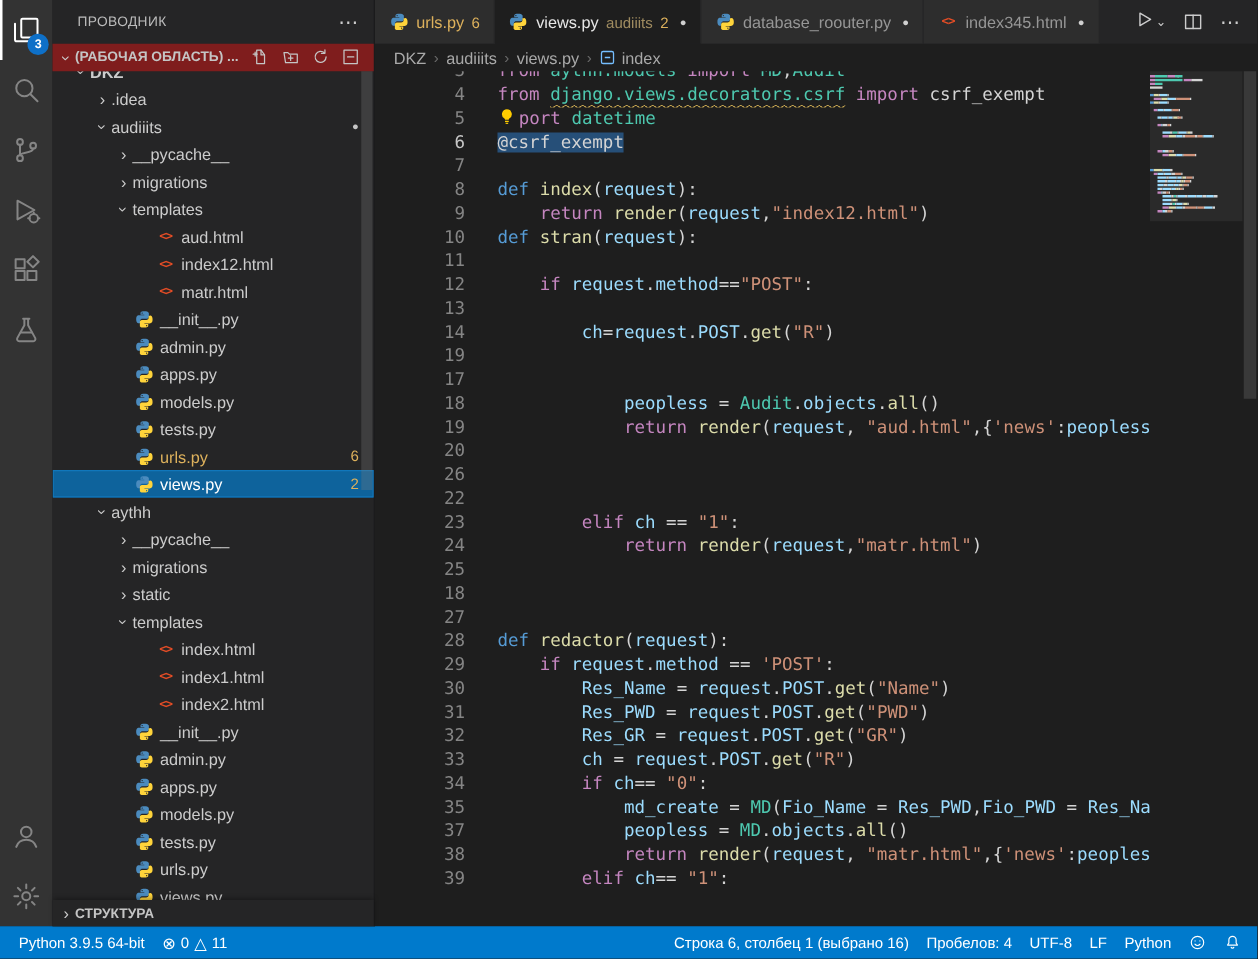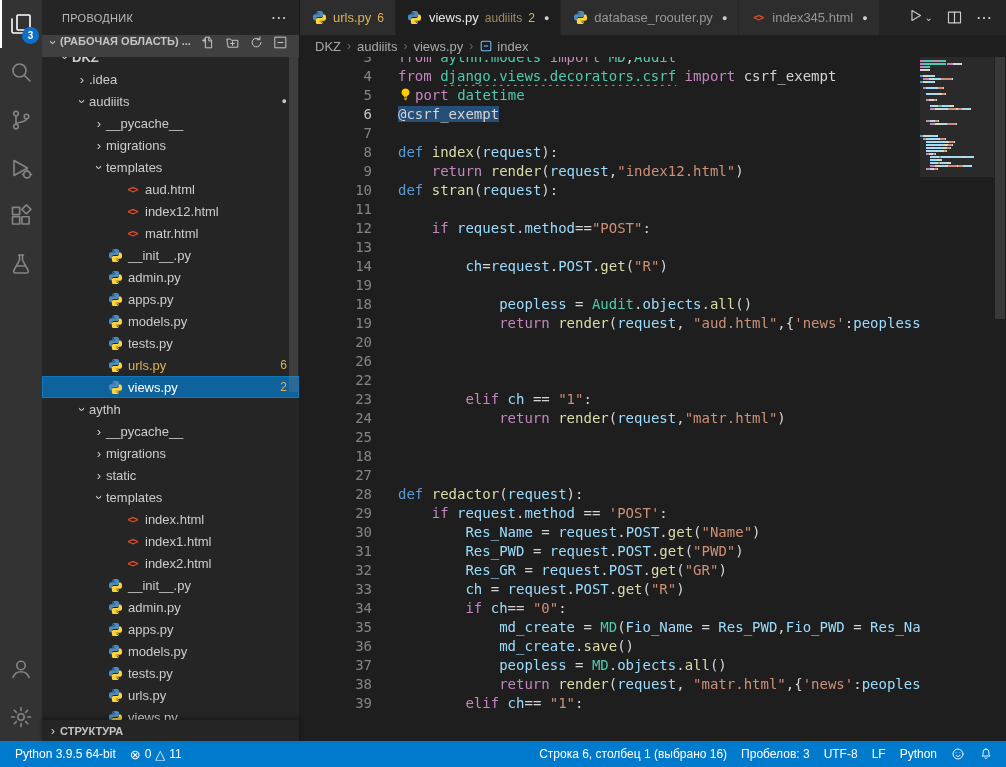--- a/index.html
+++ b/index.html
@@ -12,21 +12,21 @@
   .ab-item{position:relative;width:42px;height:48px;display:flex;align-items:center;justify-content:center;color:#858585;cursor:pointer;}
   .ab-item span{display:flex;}
   .ab-item svg{width:24px;height:24px;}
   .ab-item.active{color:#ffffff;box-shadow:inset 2px 0 0 #ffffff;}
   .ab-badge{position:absolute;bottom:4px;right:3px;min-width:17px;height:17px;border-radius:50%;background:#0e70c8;color:#fff;font-size:10px;display:flex;align-items:center;justify-content:center;font-weight:700;}
 
   
   #sidebar{width:257px;background:#252526;display:flex;flex-direction:column;flex-shrink:0;position:relative;border-right:1px solid #1b1b1c;}
   .sb-header{height:35px;display:flex;align-items:center;padding:0 12px 0 20px;font-size:11px;color:#bbbbbb;flex-shrink:0;letter-spacing:.3px;}
   .sb-header .more{margin-left:auto;color:#cccccc;font-size:16px;cursor:pointer;}
-  .section-header{height:22px;display:flex;align-items:flex-start;font-size:11px;font-weight:700;color:#c5c5c5;padding-left:4px;flex-shrink:0;position:relative;z-index:2;background:#404040;}
+  .section-header{height:22px;display:flex;align-items:center;font-size:11px;font-weight:700;color:#c5c5c5;padding-left:4px;flex-shrink:0;position:relative;z-index:2;background:#7f1d1d;}
   .sec-label{white-space:nowrap;overflow:hidden;}
   .sec-actions{margin-left:auto;display:flex;gap:8px;padding-right:10px;}
   .sec-actions .act{width:16px;height:16px;color:#c5c5c5;cursor:pointer;display:flex;}
   .sec-actions .act svg{width:15px;height:15px;}
   .twisty{display:inline-block;width:14px;color:#cccccc;font-size:13px;text-align:center;transform-origin:center;flex-shrink:0;font-weight:400;}
   .twisty.open{transform:rotate(90deg);}
   #tree{flex:1;overflow:hidden;position:relative;z-index:1;}
   #tree-inner{margin-top:-11px;}
   .trow{height:22px;display:flex;align-items:center;font-size:13px;color:#cccccc;cursor:pointer;white-space:nowrap;}
   .trow.selected{background:#0e639c;box-shadow:inset 0 0 0 1px #1177bb;}
@@ -526,39 +526,39 @@
               <div class="cline"><span class="lnum active">6</span><span class="ltext"><span class="selhl"><span class="tok-p">@csrf_exempt</span></span></span></div>
               <div class="cline"><span class="lnum">7</span><span class="ltext"></span></div>
               <div class="cline"><span class="lnum">8</span><span class="ltext"><span class="tok-d">def </span><span class="tok-f">index</span><span class="tok-p">(</span><span class="tok-v">request</span><span class="tok-p">):</span></span></div>
               <div class="cline"><span class="lnum">9</span><span class="ltext"><span class="tok-p">    </span><span class="tok-k">return </span><span class="tok-f">render</span><span class="tok-p">(</span><span class="tok-v">request</span><span class="tok-p">,</span><span class="tok-s">"index12.html"</span><span class="tok-p">)</span></span></div>
               <div class="cline"><span class="lnum">10</span><span class="ltext"><span class="tok-d">def </span><span class="tok-f">stran</span><span class="tok-p">(</span><span class="tok-v">request</span><span class="tok-p">):</span></span></div>
               <div class="cline"><span class="lnum">11</span><span class="ltext"></span></div>
               <div class="cline"><span class="lnum">12</span><span class="ltext"><span class="tok-p">    </span><span class="tok-k">if </span><span class="tok-v">request</span><span class="tok-p">.</span><span class="tok-v">method</span><span class="tok-p">==</span><span class="tok-s">"POST"</span><span class="tok-p">:</span></span></div>
               <div class="cline"><span class="lnum">13</span><span class="ltext"></span></div>
               <div class="cline"><span class="lnum">14</span><span class="ltext"><span class="tok-p">        </span><span class="tok-v">ch</span><span class="tok-p">=</span><span class="tok-v">request</span><span class="tok-p">.</span><span class="tok-v">POST</span><span class="tok-p">.</span><span class="tok-f">get</span><span class="tok-p">(</span><span class="tok-s">"R"</span><span class="tok-p">)</span></span></div>
               <div class="cline"><span class="lnum">19</span><span class="ltext"></span></div>
+              <div class="cline"><span class="lnum">17</span><span class="ltext"></span></div>
               <div class="cline"><span class="lnum">18</span><span class="ltext"><span class="tok-p">            </span><span class="tok-v">peopless</span><span class="tok-p"> = </span><span class="tok-c">Audit</span><span class="tok-p">.</span><span class="tok-v">objects</span><span class="tok-p">.</span><span class="tok-f">all</span><span class="tok-p">()</span></span></div>
               <div class="cline"><span class="lnum">19</span><span class="ltext"><span class="tok-p">            </span><span class="tok-k">return </span><span class="tok-f">render</span><span class="tok-p">(</span><span class="tok-v">request</span><span class="tok-p">, </span><span class="tok-s">"aud.html"</span><span class="tok-p">,{</span><span class="tok-s">'news'</span><span class="tok-p">:</span><span class="tok-v">peopless</span></span></div>
               <div class="cline"><span class="lnum">20</span><span class="ltext"></span></div>
               <div class="cline"><span class="lnum">26</span><span class="ltext"></span></div>
               <div class="cline"><span class="lnum">22</span><span class="ltext"></span></div>
               <div class="cline"><span class="lnum">23</span><span class="ltext"><span class="tok-p">        </span><span class="tok-k">elif </span><span class="tok-v">ch</span><span class="tok-p"> == </span><span class="tok-s">"1"</span><span class="tok-p">:</span></span></div>
               <div class="cline"><span class="lnum">24</span><span class="ltext"><span class="tok-p">            </span><span class="tok-k">return </span><span class="tok-f">render</span><span class="tok-p">(</span><span class="tok-v">request</span><span class="tok-p">,</span><span class="tok-s">"matr.html"</span><span class="tok-p">)</span></span></div>
               <div class="cline"><span class="lnum">25</span><span class="ltext"></span></div>
               <div class="cline"><span class="lnum">18</span><span class="ltext"></span></div>
               <div class="cline"><span class="lnum">27</span><span class="ltext"></span></div>
               <div class="cline"><span class="lnum">28</span><span class="ltext"><span class="tok-d">def </span><span class="tok-f">redactor</span><span class="tok-p">(</span><span class="tok-v">request</span><span class="tok-p">):</span></span></div>
               <div class="cline"><span class="lnum">29</span><span class="ltext"><span class="tok-p">    </span><span class="tok-k">if </span><span class="tok-v">request</span><span class="tok-p">.</span><span class="tok-v">method</span><span class="tok-p"> == </span><span class="tok-s">'POST'</span><span class="tok-p">:</span></span></div>
               <div class="cline"><span class="lnum">30</span><span class="ltext"><span class="tok-p">        </span><span class="tok-v">Res_Name</span><span class="tok-p"> = </span><span class="tok-v">request</span><span class="tok-p">.</span><span class="tok-v">POST</span><span class="tok-p">.</span><span class="tok-f">get</span><span class="tok-p">(</span><span class="tok-s">"Name"</span><span class="tok-p">)</span></span></div>
               <div class="cline"><span class="lnum">31</span><span class="ltext"><span class="tok-p">        </span><span class="tok-v">Res_PWD</span><span class="tok-p"> = </span><span class="tok-v">request</span><span class="tok-p">.</span><span class="tok-v">POST</span><span class="tok-p">.</span><span class="tok-f">get</span><span class="tok-p">(</span><span class="tok-s">"PWD"</span><span class="tok-p">)</span></span></div>
               <div class="cline"><span class="lnum">32</span><span class="ltext"><span class="tok-p">        </span><span class="tok-v">Res_GR</span><span class="tok-p"> = </span><span class="tok-v">request</span><span class="tok-p">.</span><span class="tok-v">POST</span><span class="tok-p">.</span><span class="tok-f">get</span><span class="tok-p">(</span><span class="tok-s">"GR"</span><span class="tok-p">)</span></span></div>
               <div class="cline"><span class="lnum">33</span><span class="ltext"><span class="tok-p">        </span><span class="tok-v">ch</span><span class="tok-p"> = </span><span class="tok-v">request</span><span class="tok-p">.</span><span class="tok-v">POST</span><span class="tok-p">.</span><span class="tok-f">get</span><span class="tok-p">(</span><span class="tok-s">"R"</span><span class="tok-p">)</span></span></div>
               <div class="cline"><span class="lnum">34</span><span class="ltext"><span class="tok-p">        </span><span class="tok-k">if </span><span class="tok-v">ch</span><span class="tok-p">== </span><span class="tok-s">"0"</span><span class="tok-p">:</span></span></div>
               <div class="cline"><span class="lnum">35</span><span class="ltext"><span class="tok-p">            </span><span class="tok-v">md_create</span><span class="tok-p"> = </span><span class="tok-c">MD</span><span class="tok-p">(</span><span class="tok-v">Fio_Name</span><span class="tok-p"> = </span><span class="tok-v">Res_PWD</span><span class="tok-p">,</span><span class="tok-v">Fio_PWD</span><span class="tok-p"> = </span><span class="tok-v">Res_Name</span></span></div>
-              <div class="cline"><span class="lnum">36</span><span class="ltext"><span class="tok-p">            </span><span class="tok-v">md_create</span><span class="tok-p">.</span><span class="tok-f">save</span><span class="tok-p">()</span></span></div>
               <div class="cline"><span class="lnum">37</span><span class="ltext"><span class="tok-p">            </span><span class="tok-v">peopless</span><span class="tok-p"> = </span><span class="tok-c">MD</span><span class="tok-p">.</span><span class="tok-v">objects</span><span class="tok-p">.</span><span class="tok-f">all</span><span class="tok-p">()</span></span></div>
               <div class="cline"><span class="lnum">38</span><span class="ltext"><span class="tok-p">            </span><span class="tok-k">return </span><span class="tok-f">render</span><span class="tok-p">(</span><span class="tok-v">request</span><span class="tok-p">, </span><span class="tok-s">"matr.html"</span><span class="tok-p">,{</span><span class="tok-s">'news'</span><span class="tok-p">:</span><span class="tok-v">peopless</span></span></div>
               <div class="cline"><span class="lnum">39</span><span class="ltext"><span class="tok-p">        </span><span class="tok-k">elif </span><span class="tok-v">ch</span><span class="tok-p">== </span><span class="tok-s">"1"</span><span class="tok-p">:</span></span></div>
             </div>
           </div>
         <div id="minimap">
           <div id="mm-slider"></div>
           <div id="mm-content">
               <div class="mm-line"><span class="mm-seg" style="width: 4px; background: rgb(197, 134, 192);"></span><span class="mm-seg" style="width: 10.4px; background: rgb(78, 201, 176);"></span><span class="mm-seg" style="width: 5.6px; background: rgb(197, 134, 192);"></span><span class="mm-seg" style="width: 1.6px; background: rgb(78, 201, 176);"></span><span class="mm-seg" style="width: 0.8px; background: rgb(212, 212, 212);"></span><span class="mm-seg" style="width: 4px; background: rgb(78, 201, 176);"></span></div>
               <div class="mm-line"><span class="mm-seg" style="width: 4px; background: rgb(197, 134, 192);"></span><span class="mm-seg" style="width: 22.4px; background: rgb(78, 201, 176);"></span><span class="mm-seg" style="width: 0.8px;"></span><span class="mm-seg" style="width: 5.6px; background: rgb(197, 134, 192);"></span><span class="mm-seg" style="width: 8.8px; background: rgb(212, 212, 212);"></span></div>
@@ -612,21 +612,21 @@
       <span class="sb-item">Python 3.9.5 64-bit</span>
       <span class="sb-item">
         <span class="sb-ico">⊗</span>
         <span>0</span>
         <span class="sb-ico">△</span>
         <span>11</span>
       </span>
     </div>
     <div class="sbr">
       <span class="sb-item">Строка 6, столбец 1 (выбрано 16)</span>
-      <span class="sb-item">Пробелов: 3</span>
+      <span class="sb-item">Пробелов: 4</span>
       <span class="sb-item">UTF-8</span>
       <span class="sb-item">LF</span>
       <span class="sb-item">Python</span>
       <span class="sb-item">
           <svg viewBox="0 0 24 24" fill="none" stroke="currentColor" stroke-width="1.6" stroke-linecap="round" stroke-linejoin="round">
             <circle cx="12" cy="12" r="8.5"></circle>
             <path d="M8.7 9.8h.01M15.3 9.8h.01M8.5 14.3c1 1.2 2.2 1.8 3.5 1.8s2.5-.6 3.5-1.8"></path>
           </svg>
         </span>
       <span class="sb-item">

